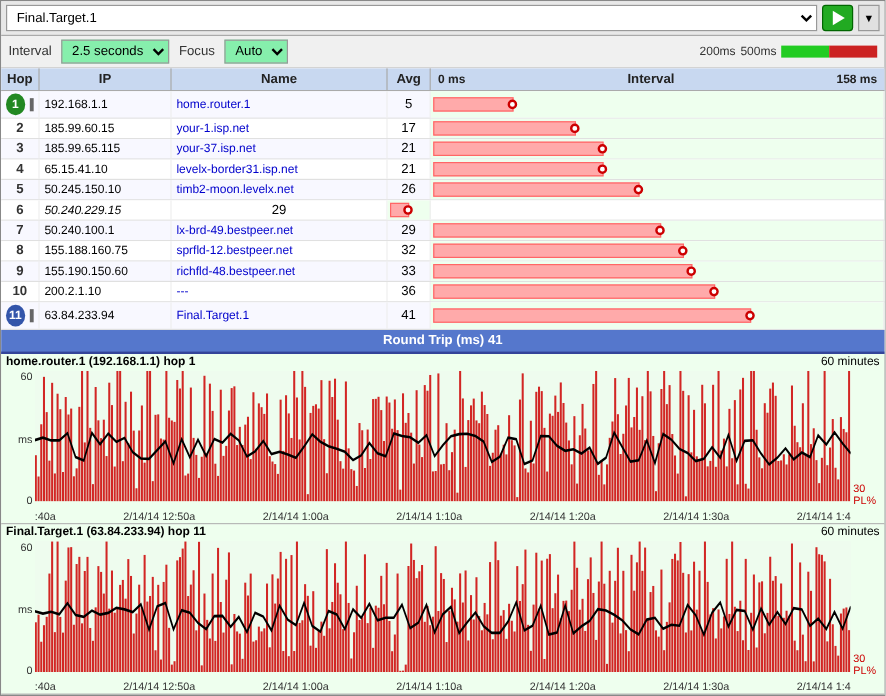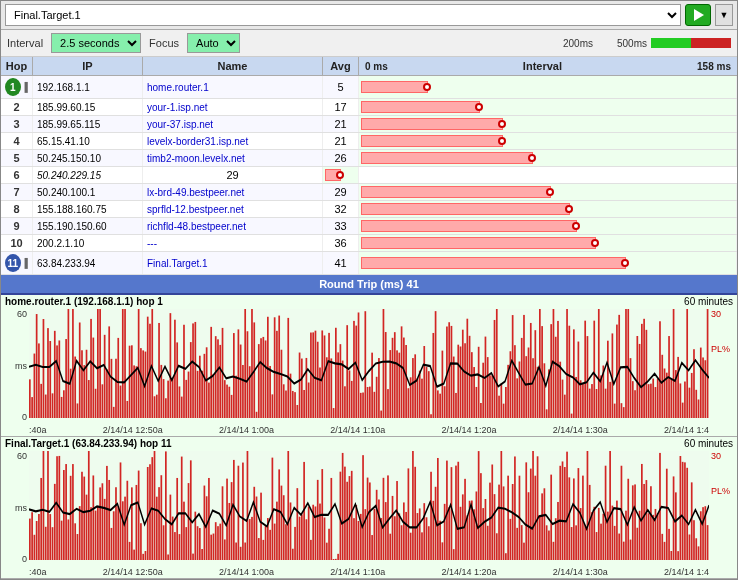--- a/index.html
+++ b/index.html
@@ -15,21 +15,21 @@
     .dropdown-arrow-btn { width: 18px; height: 22px; background: #e0e0e0; border: 1px solid #999; cursor: pointer; display: flex; align-items: center; justify-content: center; font-size: 9px; }
 
     
     .toolbar { display: flex; align-items: center; background: #f0f0f0; border-bottom: 1px solid #ccc; padding: 3px 6px; gap: 8px; }
     .toolbar-label { font-size: 11px; color: #333; }
     .toolbar-select { height: 20px; background: #86efac; border: 1px solid #999; font-size: 11px; padding: 1px 4px; }
     .latency-scale { display: flex; align-items: center; gap: 4px; margin-left: auto; }
     .scale-bar { width: 80px; height: 10px; position: relative; }
     .scale-green { position: absolute; left: 0; top: 0; width: 40px; height: 10px; background: #22cc22; }
     .scale-red { position: absolute; left: 40px; top: 0; width: 40px; height: 10px; background: #cc2222; }
-    .scale-label { font-size: 10px; color: #333; margin-left: 20px; }
+    .scale-label { font-size: 10px; color: #333; }
 
     
     .table-section { flex: 0 0 auto; background: white; }
     .table-header { display: grid; grid-template-columns: 32px 110px 180px 36px 1fr; background: #c8d8f0; border-bottom: 1px solid #aaa; }
     .th { padding: 3px 4px; font-weight: bold; font-size: 11px; color: #222; text-align: center; border-right: 1px solid #aaa; }
     .th:last-child { border-right: none; }
     .th.latency-header { display: flex; justify-content: space-between; align-items: center; padding: 3px 6px; }
 
     
     .table-body { }
@@ -48,21 +48,21 @@
 
     
     .charts-section { flex: 1; display: flex; flex-direction: column; }
     .chart-container { flex: 1; background: #e8f8e8; border-bottom: 1px solid #aaa; position: relative; overflow: hidden; }
     .chart-header { position: absolute; top: 1px; left: 4px; right: 4px; display: flex; justify-content: space-between; z-index: 2; }
     .chart-title { font-size: 10px; color: #000; font-weight: bold; }
     .chart-duration { font-size: 10px; color: #000; }
     .chart-inner { position: absolute; top: 14px; left: 28px; right: 28px; bottom: 14px; background: #eefcee; }
     .chart-y-axis { position: absolute; top: 14px; left: 0; width: 28px; bottom: 14px; display: flex; flex-direction: column; justify-content: space-between; align-items: flex-end; padding-right: 2px; }
     .y-label { font-size: 9px; color: #333; }
-    .chart-y-axis-right { position: absolute; top: 14px; right: 0; width: 28px; bottom: 14px; display: flex; flex-direction: column; justify-content: flex-start; align-items: flex-start; padding-left: 2px; gap: 25px; }
+    .chart-y-axis-right { position: absolute; top: 14px; right: 0; width: 28px; bottom: 14px; display: flex; flex-direction: column; justify-content: flex-end; align-items: flex-start; padding-left: 2px; }
     .y-label-right { font-size: 9px; color: #cc0000; }
     .chart-x-labels { position: absolute; bottom: 0; left: 28px; right: 28px; display: flex; justify-content: space-between; }
     .x-label { font-size: 9px; color: #333; }
 
     
     .latency-cell { position: relative; background: #e8ffe8; }
   </style>
 </head>
 <body>
 

